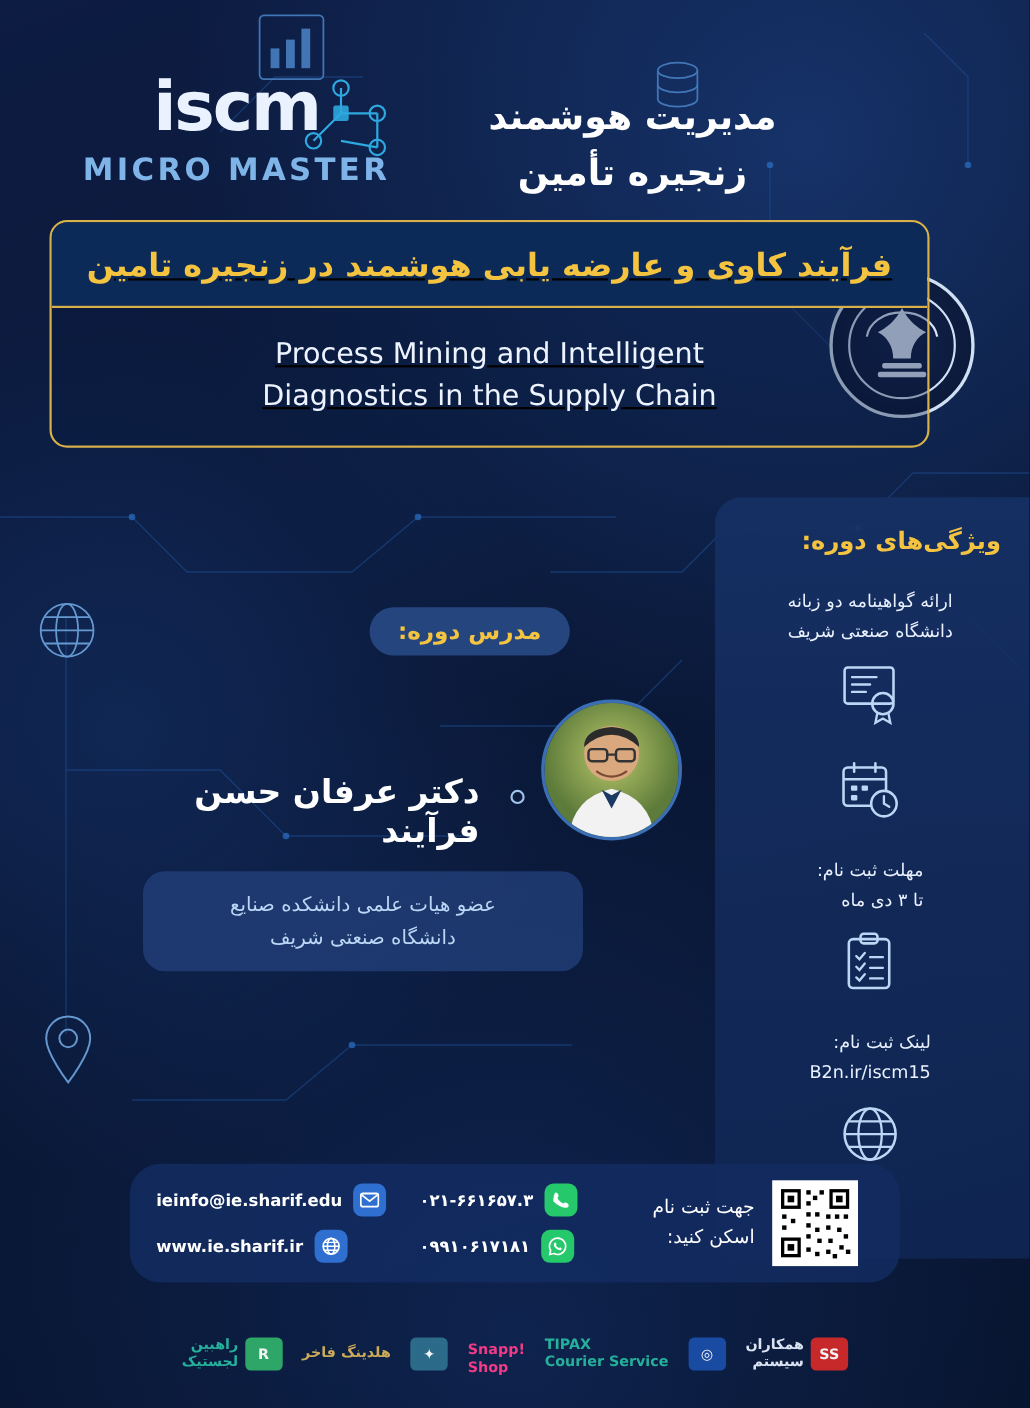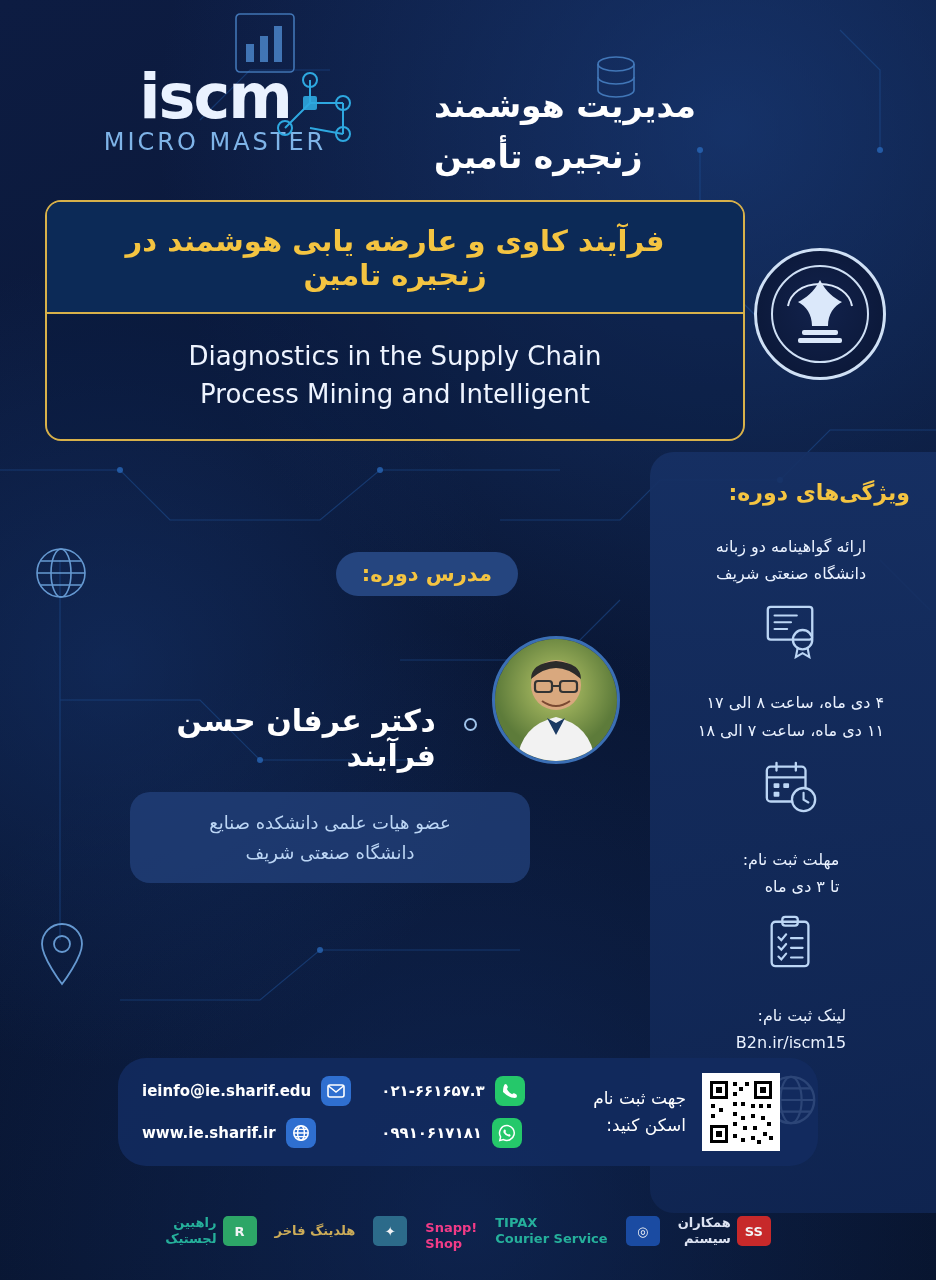--- a/index.html
+++ b/index.html
@@ -44,32 +44,33 @@
     font-size: 62px;
     font-weight: bold;
     letter-spacing: -2px;
     color: #eaf2ff;
     font-family: "DejaVu Sans", sans-serif;
     line-height: 1;
     position: relative;
     display: inline-block;
   }
   .logo-sub {
-    font-size: 24px;
+    margin-top: 10px;
+    font-size: 28px;
     letter-spacing: 3px;
     color: #7fb4e8;
-    font-weight: normal;
+    font-weight: bold;
   }
   .logo-nodes { position: absolute; right: -6px; top: -6px; }
 
   .title-fa {
     position: absolute;
-    right: 172px; top: 52px;
+    right: 196px; top: 52px;
     width: 330px;
-    text-align: left;
+    text-align: center;
     color: #ffffff;
     font-size: 33px;
     font-weight: bold;
     line-height: 1.55;
     direction: rtl;
   }
 
   .univ-fa {
     position: absolute;
     right: 18px; top: 44px;
@@ -89,24 +90,25 @@
     border-radius: 50%;
     border: 3px solid #cfe0f5;
     display: flex; align-items: center; justify-content: center;
     background: radial-gradient(circle at 50% 45%, #12224c 0%, #0b1838 80%);
   }
 
   
   .banner {
     position: absolute;
     left: 45px; top: 200px;
-    width: 700px;
+    width: 800px;
     border: 2px solid #d8b14a;
     border-radius: 16px;
     overflow: hidden;
+    text-decoration: underline;
   }
   .banner-top {
     background: #0c2a57;
     padding: 22px 26px 20px;
     text-align: center;
     border-bottom: 2px solid #d8b14a;
   }
   .banner-top .t {
     color: #f4c441;
     font-size: 29px;
@@ -395,46 +397,42 @@
         <path d="M20 44 C22 32 34 22 52 22 C70 22 82 32 84 44"></path>
       </g>
     </svg>
   </div>
 
   <div class="banner">
     <div class="banner-top">
       <div class="t">فرآیند کاوی و عارضه یابی هوشمند در زنجیره تامین</div>
     </div>
     <div class="banner-bottom">
+      <div class="t">Process Mining and Intelligent</div>
       <div class="t">Diagnostics in the Supply Chain</div>
-      <div class="t">Process Mining and Intelligent</div>
     </div>
   </div>
 
   <div class="features">
     <h3>ویژگی‌های دوره:</h3>
 
     <div class="feature">
       <div class="ftext">
         <div>ارائه گواهینامه دو زبانه</div>
         <div>دانشگاه صنعتی شریف</div>
       </div>
       <svg class="ficon" viewBox="0 0 60 60">
         <rect x="6" y="6" width="46" height="34" rx="3" fill="none" stroke="#bcd6f5" stroke-width="2.4"></rect>
         <path d="M13 15 H36 M13 22 H30 M13 29 H26" stroke="#bcd6f5" stroke-width="2.2" stroke-linecap="round"></path>
         <circle cx="42" cy="40" r="10" fill="none" stroke="#bcd6f5" stroke-width="2.4"></circle>
         <path d="M37 48 L35 58 L42 54 L49 58 L47 48" fill="none" stroke="#bcd6f5" stroke-width="2.2"></path>
       </svg>
     </div>
 
     <div class="feature">
-      <div class="ftext">
-        <div>۴ دی ماه، ساعت ۸ الی ۱۷</div>
-        <div>۱۱ دی ماه، ساعت ۷ الی ۱۸</div>
-      </div>
       <svg class="ficon" viewBox="0 0 60 60">
         <rect x="5" y="9" width="40" height="36" rx="4" fill="none" stroke="#bcd6f5" stroke-width="2.4"></rect>
         <path d="M5 20 H45" stroke="#bcd6f5" stroke-width="2.4"></path>
         <path d="M15 5 V13 M35 5 V13" stroke="#bcd6f5" stroke-width="2.4" stroke-linecap="round"></path>
         <g fill="#bcd6f5">
           <rect x="12" y="26" width="6" height="5" rx="1"></rect>
           <rect x="22" y="26" width="6" height="5" rx="1"></rect>
           <rect x="12" y="35" width="6" height="5" rx="1"></rect>
         </g>
         <circle cx="43" cy="43" r="12" fill="#112a58" stroke="#bcd6f5" stroke-width="2.4"></circle>

